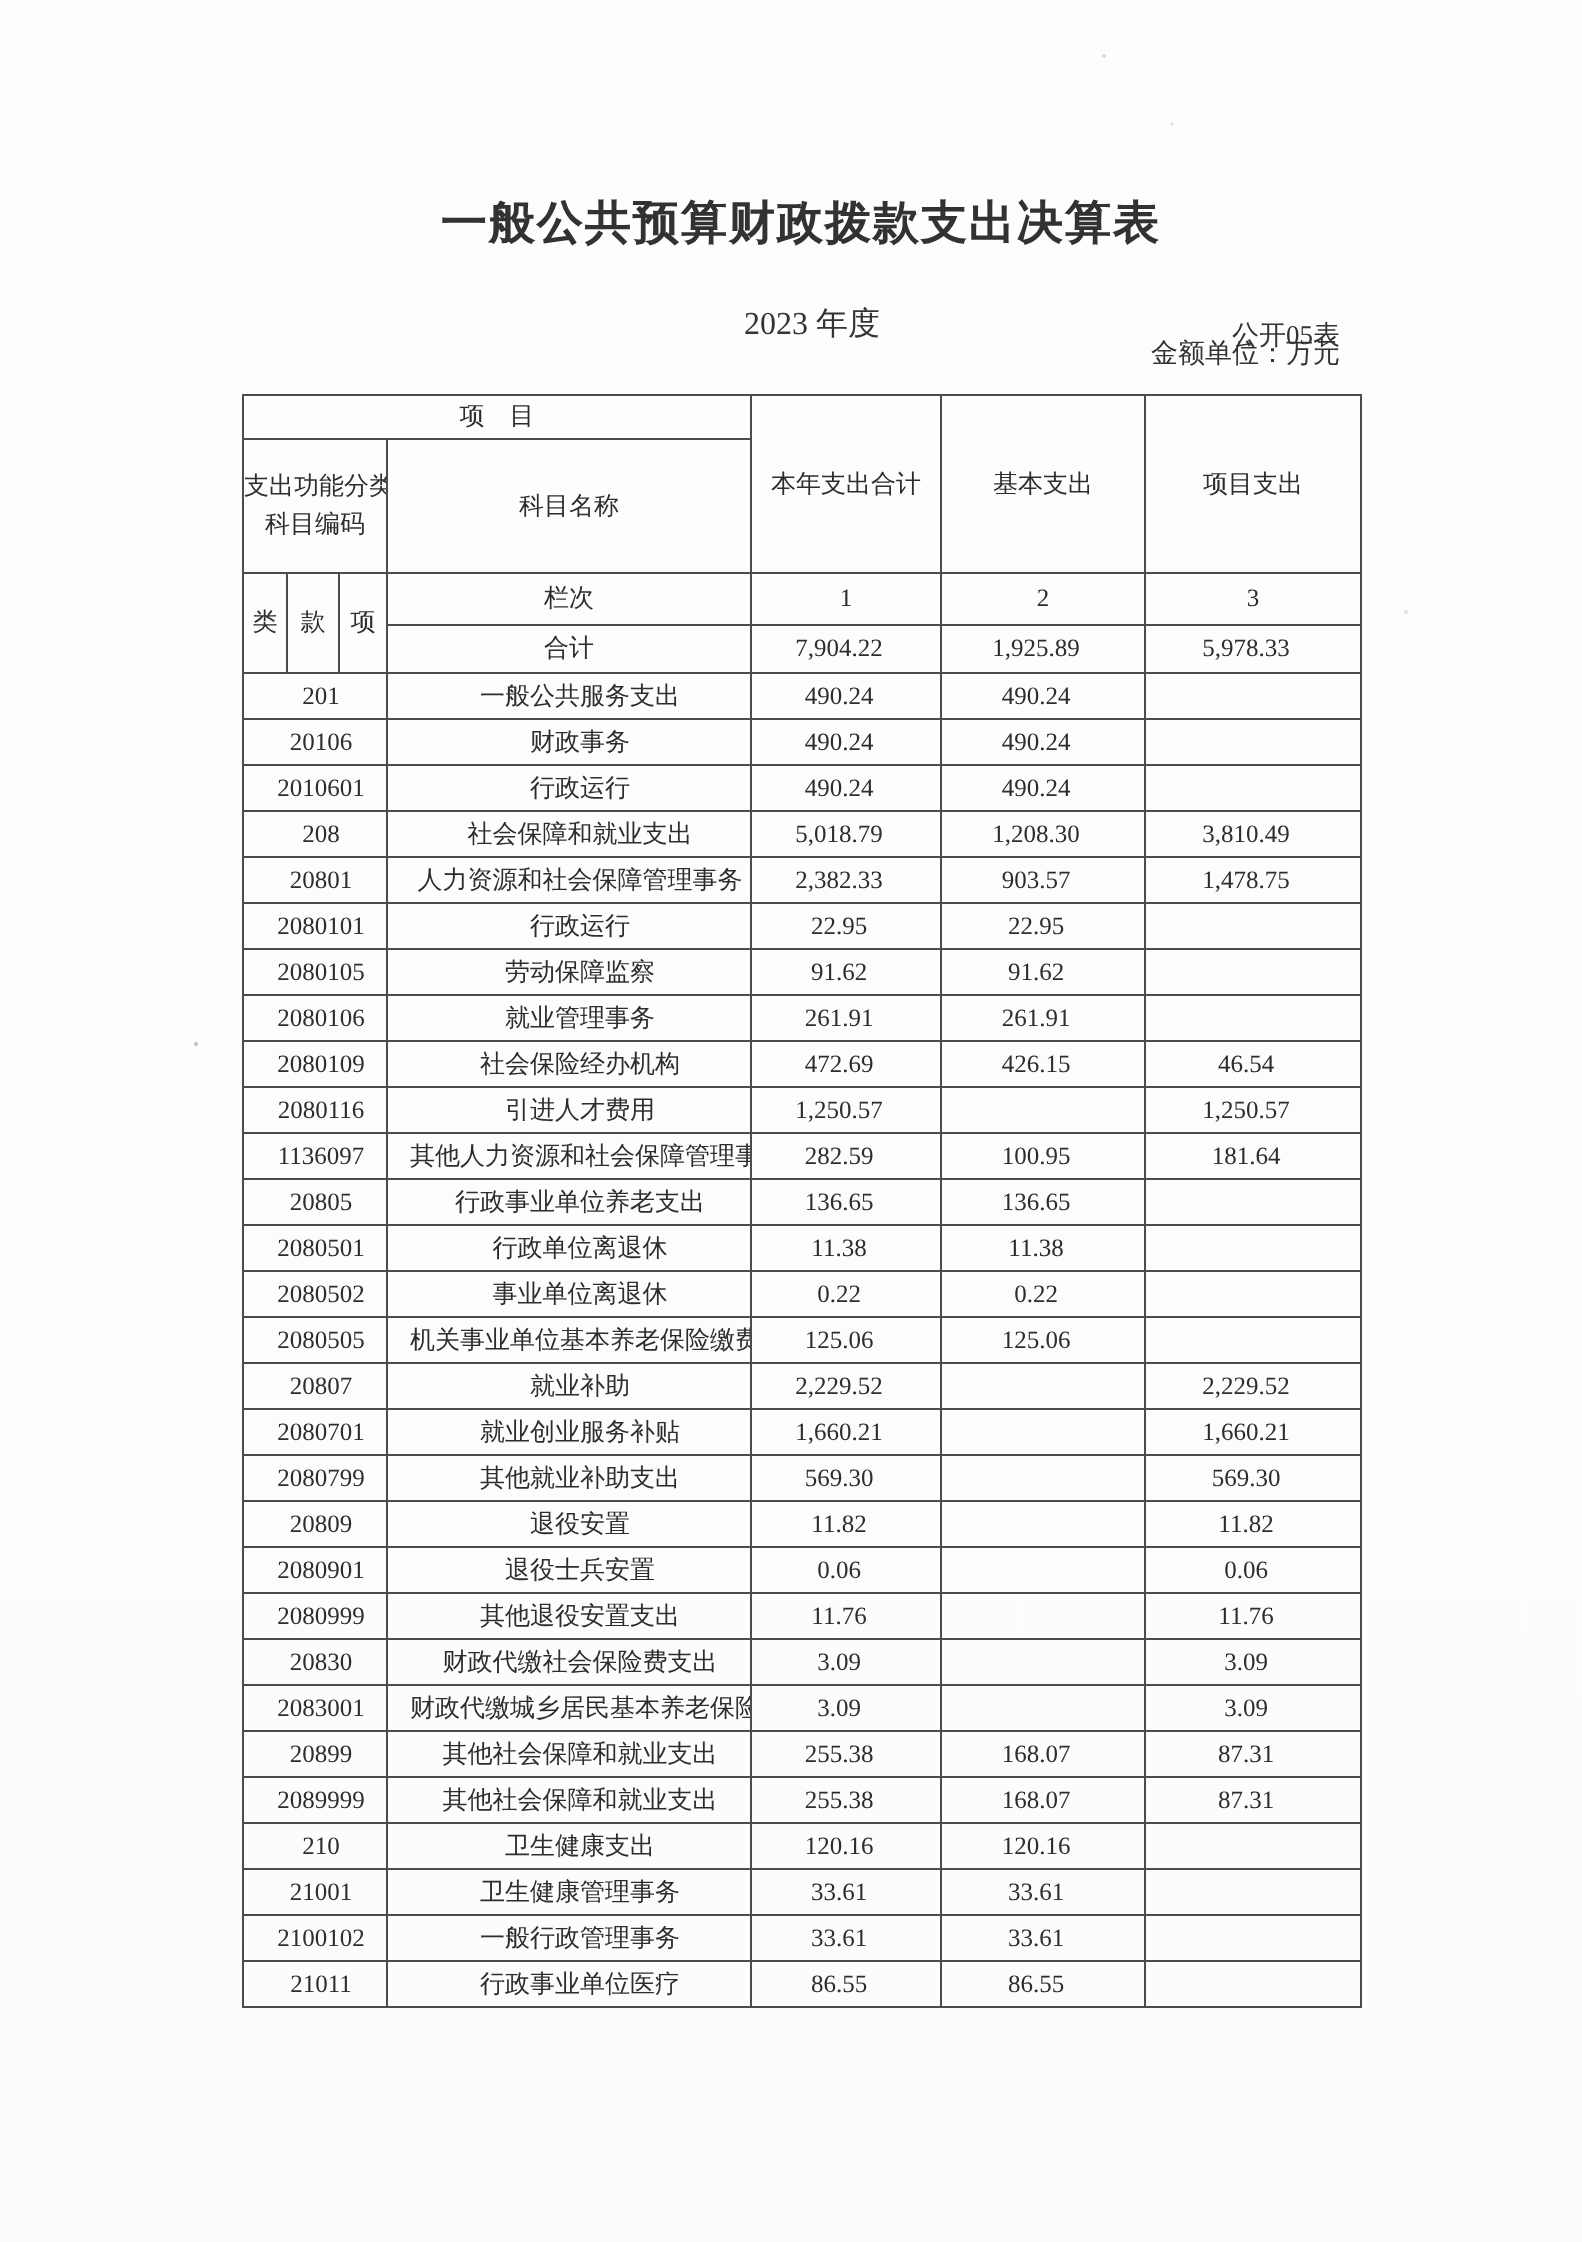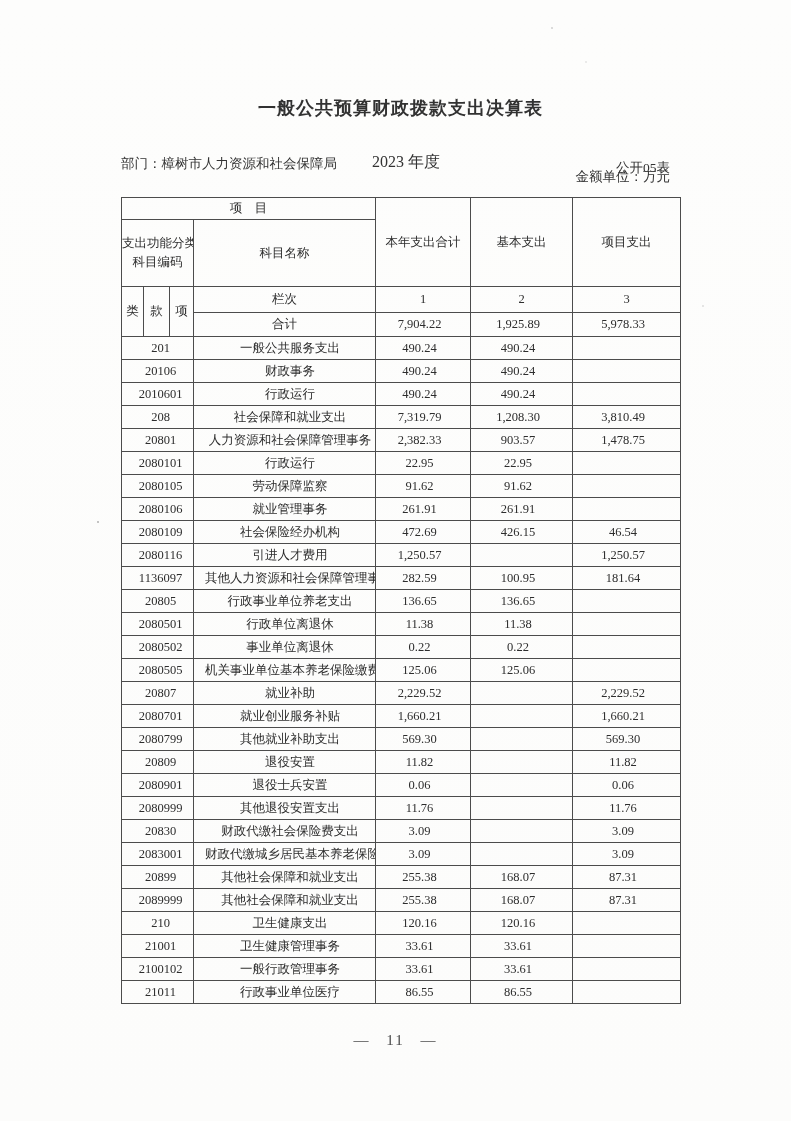--- a/index.html
+++ b/index.html
@@ -18,21 +18,21 @@
       radial-gradient(circle 2px at 98px 522px, rgba(90,90,90,.35) 0 40%, transparent 60%),
       radial-gradient(circle 2px at 552px 28px, rgba(120,120,120,.25) 0 40%, transparent 60%),
       radial-gradient(circle 1.5px at 586px 62px, rgba(120,120,120,.22) 0 40%, transparent 60%),
       radial-gradient(circle 2px at 703px 306px, rgba(120,120,120,.18) 0 40%, transparent 60%),
       linear-gradient(180deg, #fdfdfc 0%, #fcfcfb 100%);
   }
   .doc-title {
     position: absolute;
     left: 121px; top: 96px; width: 559px;
     text-align: center;
-    font-size: 18px;
+    font-size: 23px;
     font-weight: bold;
     letter-spacing: 1px;
     color: #323232;
   }
   .table-code {
     position: absolute;
     right: 121px; top: 131px;
     font-size: 13.5px;
     color: #333;
     margin-top: 28px;
@@ -95,21 +95,20 @@
 </style>
 </head>
 <body>
 
 <div class="page">
 
   <h1 class="doc-title">一般公共预算财政拨款支出决算表</h1>
 
   <div class="table-code">公开05表</div>
 
-  <div class="meta-dept">部门：樟树市人力资源和社会保障局</div>
   <div class="meta-year">2023 年度</div>
   <div class="meta-unit">金额单位：万元</div>
 
   <table class="budget">
     <colgroup>
       <col style="width:22px">
         <col style="width:26px">
         <col style="width:24px">
       <col style="width:182px">
       <col style="width:95px">
@@ -168,21 +167,21 @@
           <td colspan="3" class="code-cell">2010601</td>
           <td class="name-cell">行政运行</td>
           <td class="num-cell">490.24</td>
           <td class="num-cell">490.24</td>
           <td class="num-cell"></td>
         </tr>
 
         <tr>
           <td colspan="3" class="code-cell">208</td>
           <td class="name-cell">社会保障和就业支出</td>
-          <td class="num-cell">7,319.79</td>
+          <td class="num-cell">5,018.79</td>
           <td class="num-cell">1,208.30</td>
           <td class="num-cell">3,810.49</td>
         </tr>
 
         <tr>
           <td colspan="3" class="code-cell">20801</td>
           <td class="name-cell">人力资源和社会保障管理事务</td>
           <td class="num-cell">2,382.33</td>
           <td class="num-cell">903.57</td>
           <td class="num-cell">1,478.75</td>
@@ -375,15 +374,14 @@
         <tr>
           <td colspan="3" class="code-cell">21011</td>
           <td class="name-cell">行政事业单位医疗</td>
           <td class="num-cell">86.55</td>
           <td class="num-cell">86.55</td>
           <td class="num-cell"></td>
         </tr>
       </tbody>
   </table>
 
-  <div class="footer-page">— 11 —</div>
 
 </div>
 
 </body></html>

